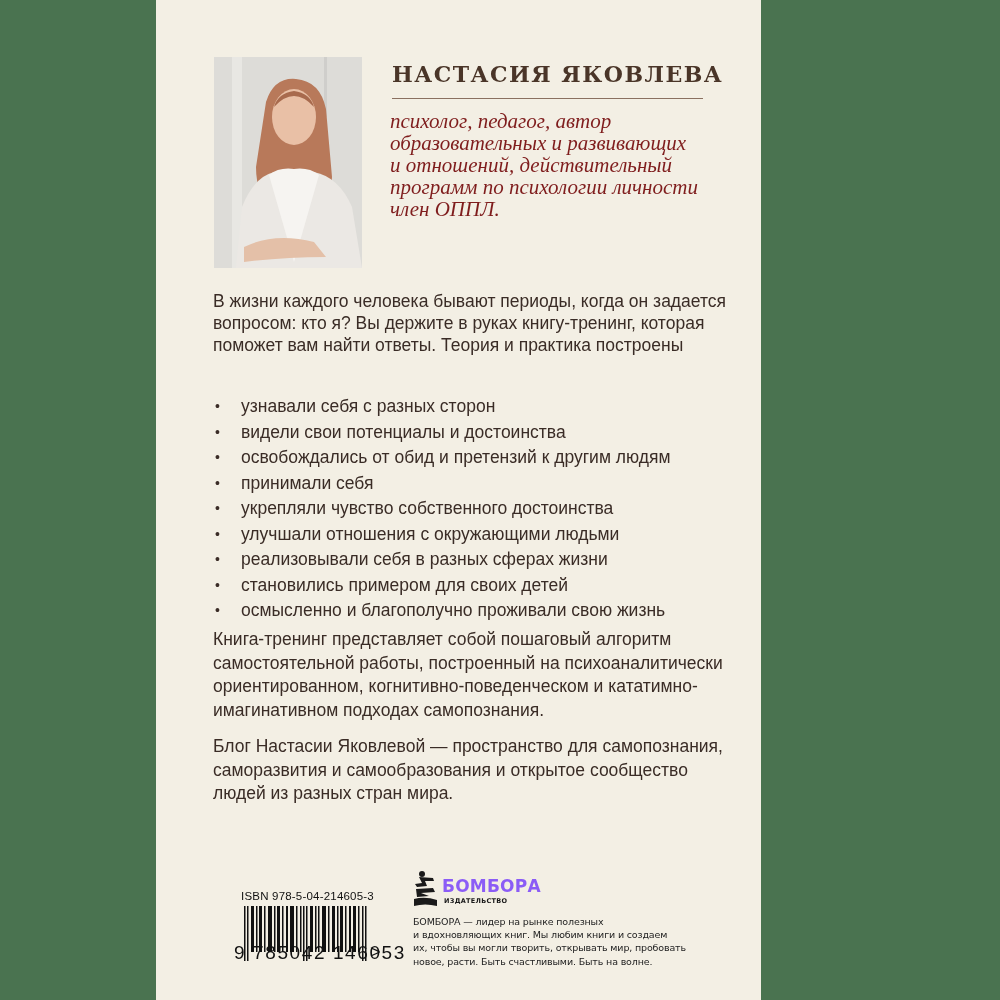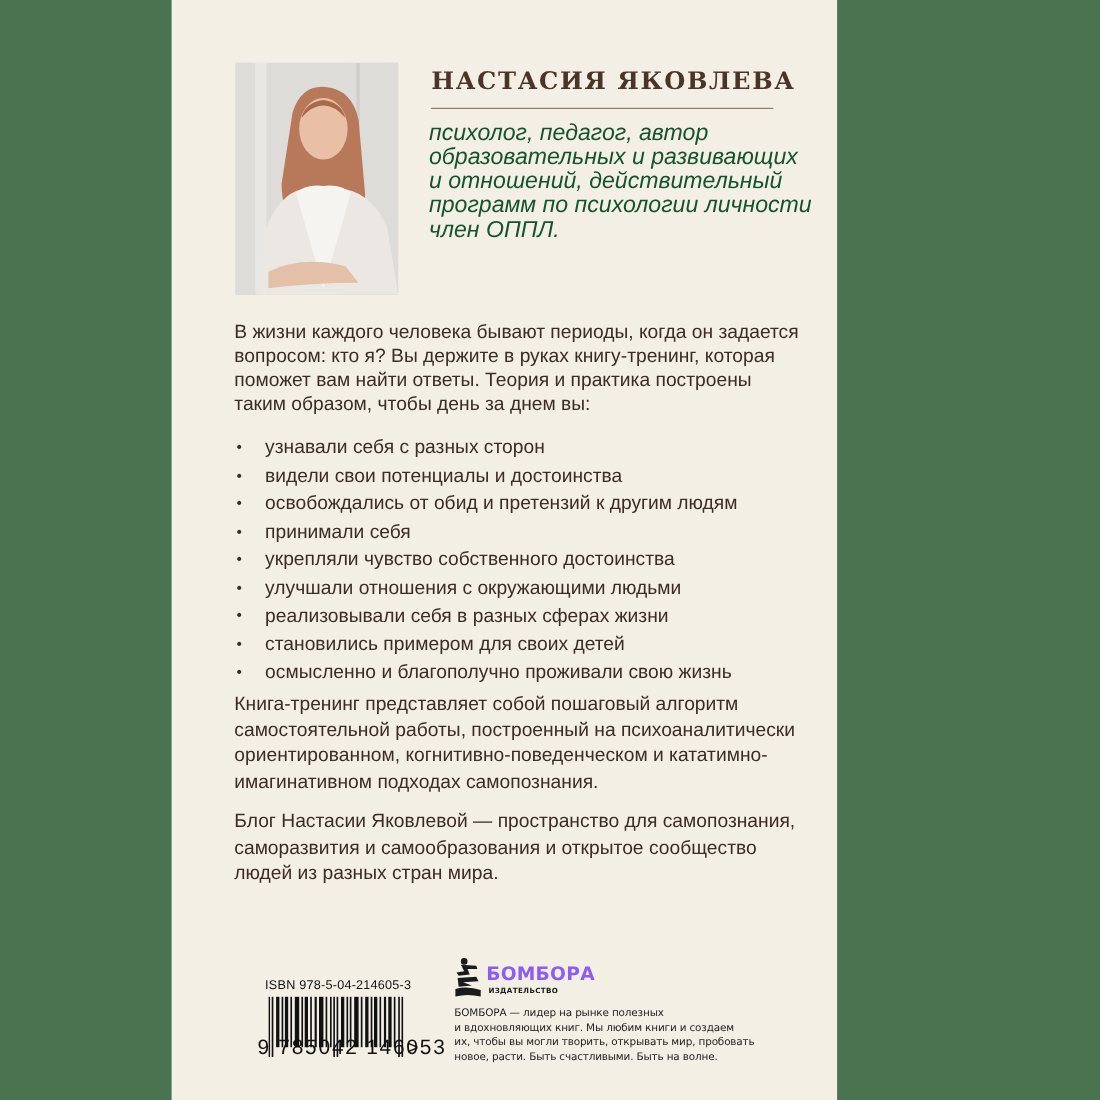--- a/index.html
+++ b/index.html
@@ -24,22 +24,22 @@
       font-family: "DejaVu Serif", serif; font-weight: bold;
       font-size: 22px; letter-spacing: 1.5px; color: #4a3528;
       white-space: nowrap;
     }
     .name-divider {
       position: absolute; left: 236px; top: 98px; width: 311px; height: 1px;
       background: #8a7060;
     }
     .author-bio {
       position: absolute; left: 234px; top: 110px; width: 400px;
-      font-family: Liberation Sans, sans-serif; font-style: italic;
-      font-size: 21px; line-height: 22px; color: #14532d;
+      font-family: Liberation Serif, serif; font-style: italic;
+      font-size: 21px; line-height: 22px; color: #7f1d1d;
     }
     .author-bio div { white-space: nowrap; }
     .body-text {
       position: absolute; left: 57px; width: 560px;
       font-size: 17.5px; line-height: 22px; color: #3a2c26;
     }
     .body-text div { white-space: nowrap; }
     .intro { top: 290px; }
     .bullets {
       position: absolute; left: 57px; top: 394px; width: 560px;
@@ -118,21 +118,20 @@
     <div>образовательных и развивающих</div>
     <div>и отношений, действительный</div>
     <div>программ по психологии личности</div>
     <div>член ОППЛ.</div>
   </div>
 
   <div class="body-text intro">
     <div>В жизни каждого человека бывают периоды, когда он задается</div>
     <div>вопросом: кто я? Вы держите в руках книгу-тренинг, которая</div>
     <div>поможет вам найти ответы. Теория и практика построены</div>
-    <div>таким образом, чтобы день за днем вы:</div>
   </div>
 
   <ul class="bullets">
     <li><span class="dot">•</span><span>узнавали себя с разных сторон</span></li>
     <li><span class="dot">•</span><span>видели свои потенциалы и достоинства</span></li>
     <li><span class="dot">•</span><span>освобождались от обид и претензий к другим людям</span></li>
     <li><span class="dot">•</span><span>принимали себя</span></li>
     <li><span class="dot">•</span><span>укрепляли чувство собственного достоинства</span></li>
     <li><span class="dot">•</span><span>улучшали отношения с окружающими людьми</span></li>
     <li><span class="dot">•</span><span>реализовывали себя в разных сферах жизни</span></li>

